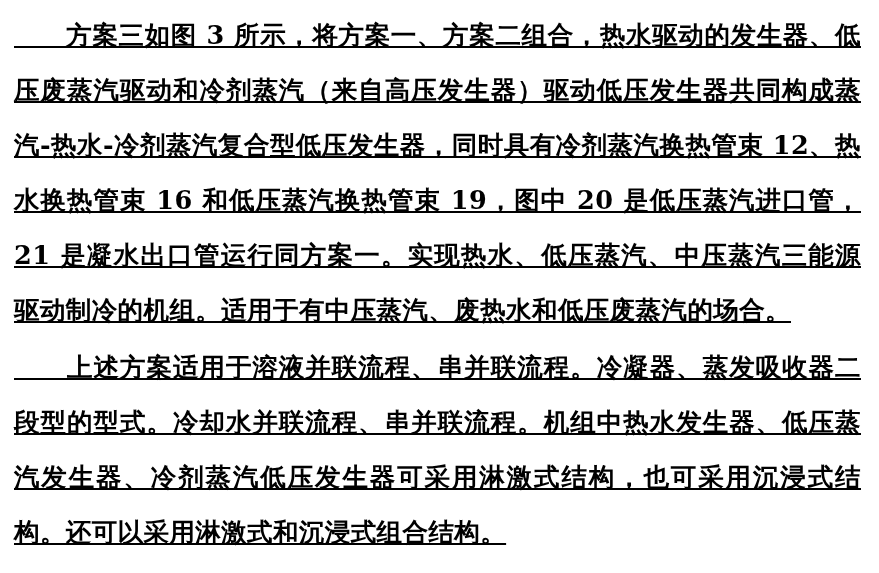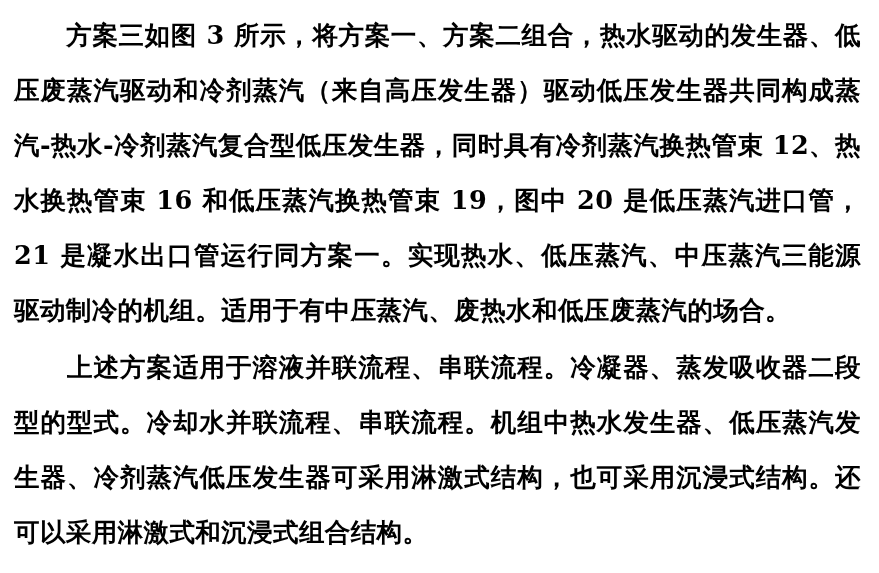--- a/index.html
+++ b/index.html
@@ -22,24 +22,25 @@
     padding: 8px 18px 0 14px;
   }
   .para {
     font-size: 25.5px;
     line-height: 55px;
     text-align: justify;
     text-justify: inter-ideograph;
     letter-spacing: 0.4px;
     font-weight: 600;
     margin: 0;
+    text-decoration: underline;
   }
   .para + .para {
     margin-top: 2px;
   }
 </style>
 </head>
 <body>
 
 <div class="page">
   <p class="para">　　方案三如图 3 所示，将方案一、方案二组合，热水驱动的发生器、低压废蒸汽驱动和冷剂蒸汽（来自高压发生器）驱动低压发生器共同构成蒸汽-热水-冷剂蒸汽复合型低压发生器，同时具有冷剂蒸汽换热管束 12、热水换热管束 16 和低压蒸汽换热管束 19，图中 20 是低压蒸汽进口管，21 是凝水出口管运行同方案一。实现热水、低压蒸汽、中压蒸汽三能源驱动制冷的机组。适用于有中压蒸汽、废热水和低压废蒸汽的场合。</p>
-  <p class="para">　　上述方案适用于溶液并联流程、串联流程。冷凝器、蒸发吸收器二段型的型式。冷却水并联流程、串联流程。机组中热水发生器、低压蒸汽发生器、冷剂蒸汽低压发生器可采用淋激式结构，也可采用沉浸式结构。还可以采用淋激式和沉浸式组合结构。</p>
+  <p class="para">　　上述方案适用于溶液并联流程、串并联流程。冷凝器、蒸发吸收器二段型的型式。冷却水并联流程、串并联流程。机组中热水发生器、低压蒸汽发生器、冷剂蒸汽低压发生器可采用淋激式结构，也可采用沉浸式结构。还可以采用淋激式和沉浸式组合结构。</p>
 </div>
 
 </body></html>

